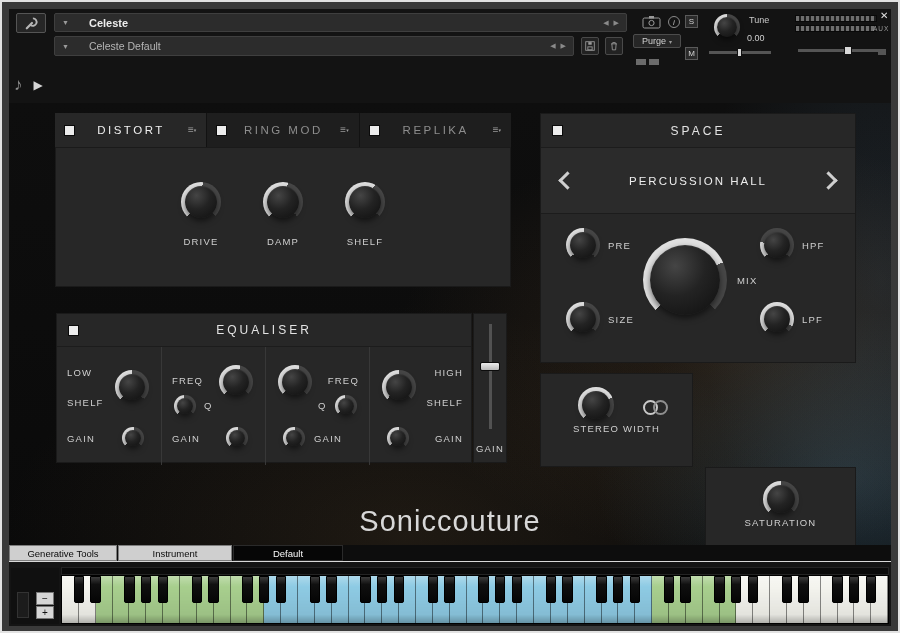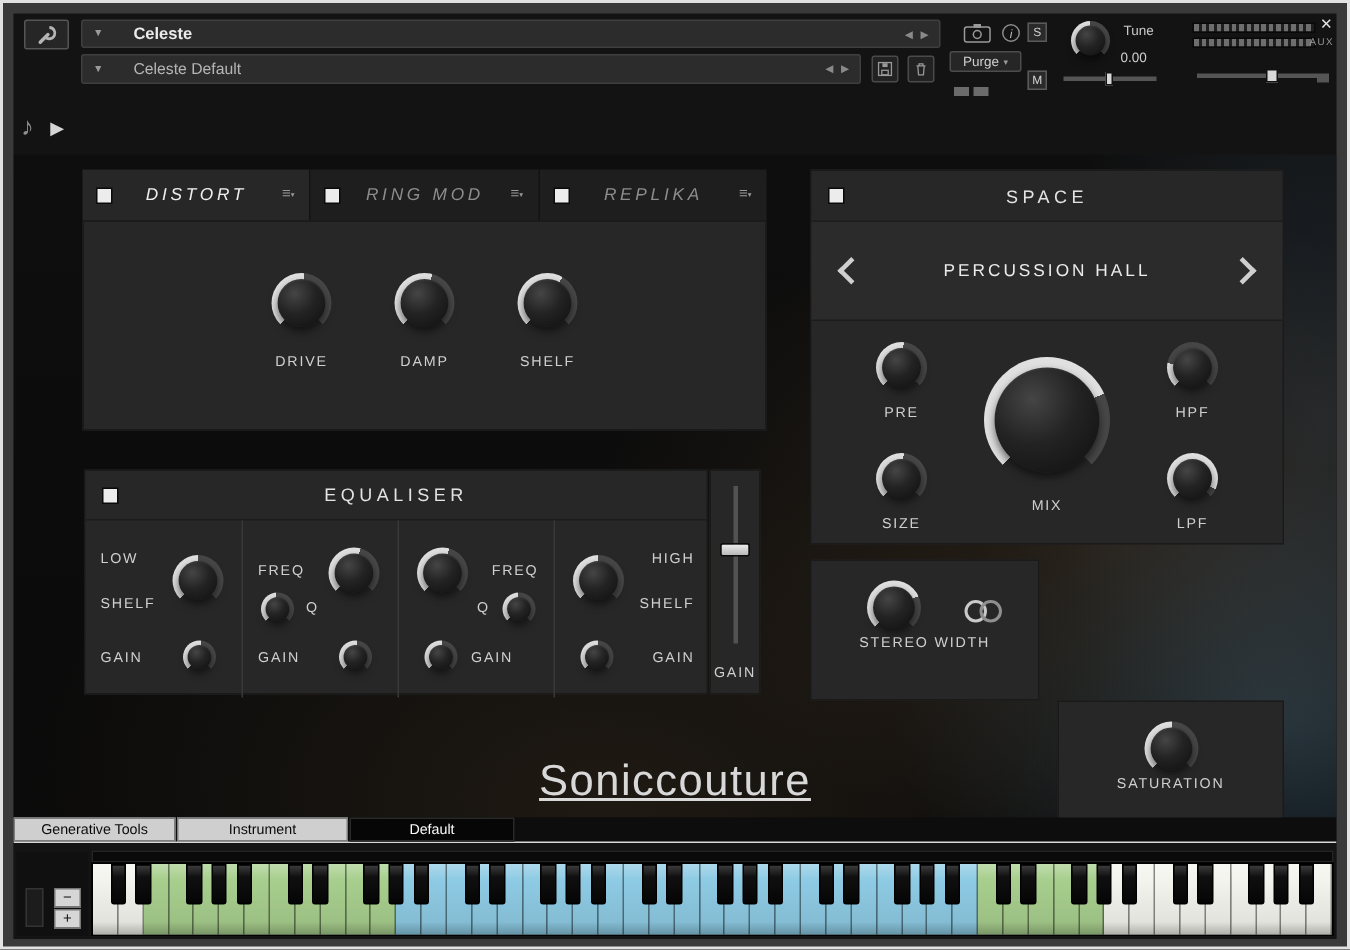--- a/index.html
+++ b/index.html
@@ -71,21 +71,21 @@
   .k34{width:34px;height:34px;}
   .k36{width:36px;height:36px;}
   .k40{width:40px;height:40px;}
   .k84{width:84px;height:84px;} .k84 .cap{inset:7px;}
 
   
   .fxtabs{position:absolute;left:46px;top:10px;width:456px;height:34px;display:flex;}
   .fxtab{flex:1;display:flex;align-items:center;gap:8px;padding:0 10px;background:#1e1e1e;border-right:1px solid #121212;cursor:default;}
   .fxtab:last-child{border-right:none;}
   .fxtab.active{background:#272727;}
-  .fxtab .tlabel{flex:1;text-align:center;font-size:11.5px;letter-spacing:2.5px;color:#8d8d8d;font-style:italic;}
+  .fxtab .tlabel{flex:1;text-align:center;font-size:11.5px;letter-spacing:2.5px;color:#8d8d8d;}
   .fxtab.active .tlabel{color:#efefef;}
   .fxtab .menu{font-size:10px;color:#9a9a9a;line-height:8px;}
   .fxtab .menu small{font-size:5px;vertical-align:top;}
   .fxbody{left:46px;top:44px;width:456px;height:140px;display:flex;justify-content:center;gap:42px;padding-top:34px;}
   .kunit{display:flex;flex-direction:column;align-items:center;gap:14px;}
 
   
   .eqpanel{left:47px;top:210px;width:416px;height:150px;}
   .phead{position:relative;height:30px;display:flex;align-items:center;padding:16px 12px;border-bottom:1px solid #1c1c1c;}
   .phead .ptitle{position:absolute;left:0;right:0;text-align:center;}
@@ -103,36 +103,36 @@
 
   
   .spacepanel{left:531px;top:10px;width:316px;height:250px;}
   .spacehead{height:34px;}
   .preset-row{height:66px;display:flex;align-items:center;padding:0 20px;border-bottom:1px solid #1c1c1c;background:#2b2b2b;}
   .preset-name{flex:1;text-align:center;font-size:11.5px;letter-spacing:2px;color:#ececec;}
   .chev{width:13px;height:13px;border-left:3px solid #cfcfcf;border-bottom:3px solid #cfcfcf;flex:none;cursor:default;}
   .chev.left{transform:rotate(45deg);}
   .chev.right{transform:rotate(225deg);}
   .space-body{position:relative;height:148px;}
-  .sunit{position:absolute;width:70px;display:flex;flex-direction:column;align-items:center;gap:8px;}
+  .sunit{position:absolute;width:70px;display:flex;flex-direction:row;align-items:center;gap:8px;}
   .sunit.pre{left:25px;top:14px;}
   .sunit.size{left:25px;top:88px;}
   .sunit.hpf{right:25px;top:14px;}
   .sunit.lpf{right:25px;top:88px;}
   .sunit.mix{left:50%;transform:translateX(-50%);top:24px;width:110px;gap:10px;}
 
   
   .stereopanel{left:531px;top:270px;width:153px;height:94px;}
   .satpanel{left:696px;top:270px;width:151px;height:94px;}
   .smallfx{display:flex;flex-direction:column;align-items:center;padding-top:13px;position:relative;}
   .circles{position:absolute;left:102px;top:26px;width:30px;height:16px;}
   .circles i{position:absolute;top:0;width:15px;height:15px;border:2px solid #c9c9c9;border-radius:50%;}
   .circles i.c2{left:10px;border-color:#8f8f8f;}
 
-  .logo{position:absolute;left:0;right:0;top:402px;text-align:center;font-size:29px;letter-spacing:1px;color:#d8d8d8;font-weight:300;text-decoration:underline;}
+  .logo{position:absolute;left:0;right:0;top:402px;text-align:center;font-size:29px;letter-spacing:1px;color:#d8d8d8;font-weight:300;}
 
   
   .tabbar{position:absolute;left:0;top:536px;width:100%;height:17px;background:#0d0d0d;border-bottom:1px solid #d8d8d8;display:flex;}
   .btab{height:16px;font-size:9.5px;display:flex;align-items:center;justify-content:center;background:#cfcfcf;color:#0a0a0a;border:1px solid #7d7d7d;padding:0;}
   .btab.t1{width:108px;}
   .btab.t2{width:114px;margin-left:1px;}
   .btab.t3{width:110px;margin-left:1px;}
   .btab.active{background:#060606;color:#fafafa;border-color:#2a2a2a;}
 
   

